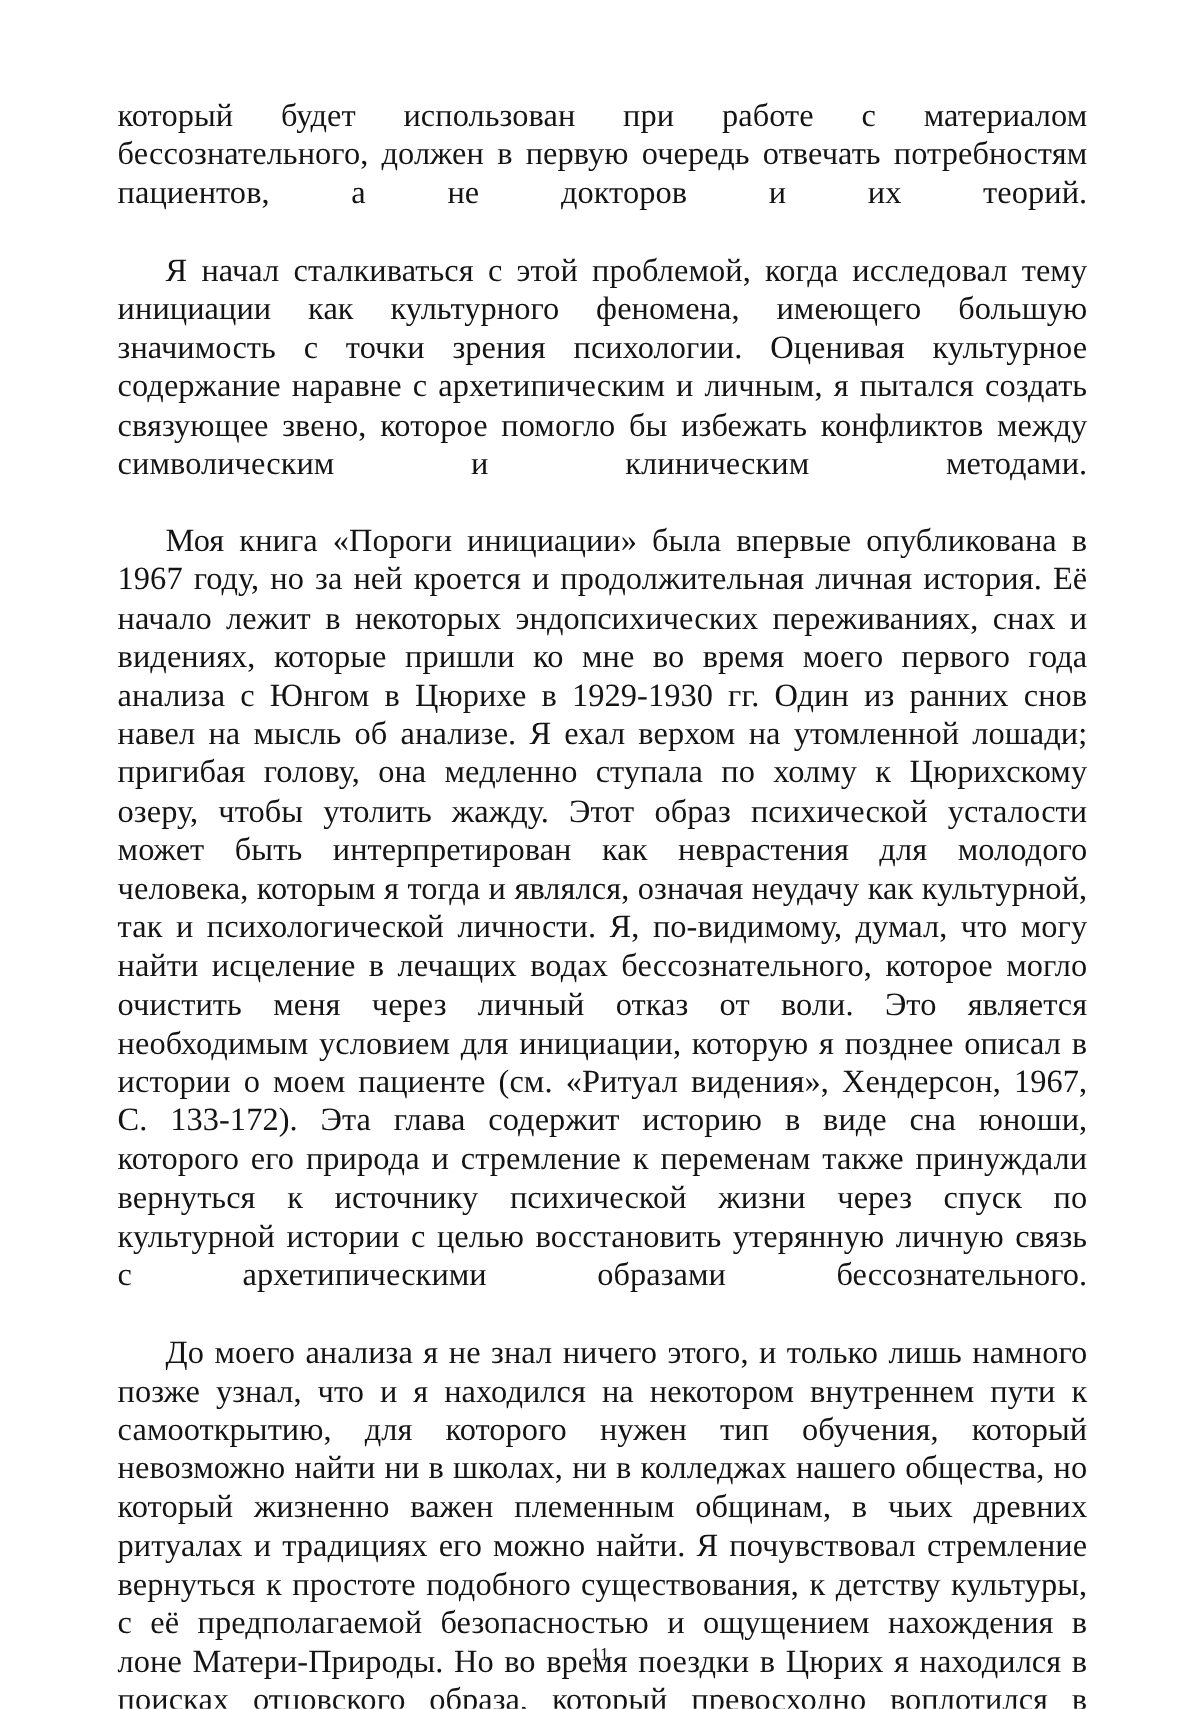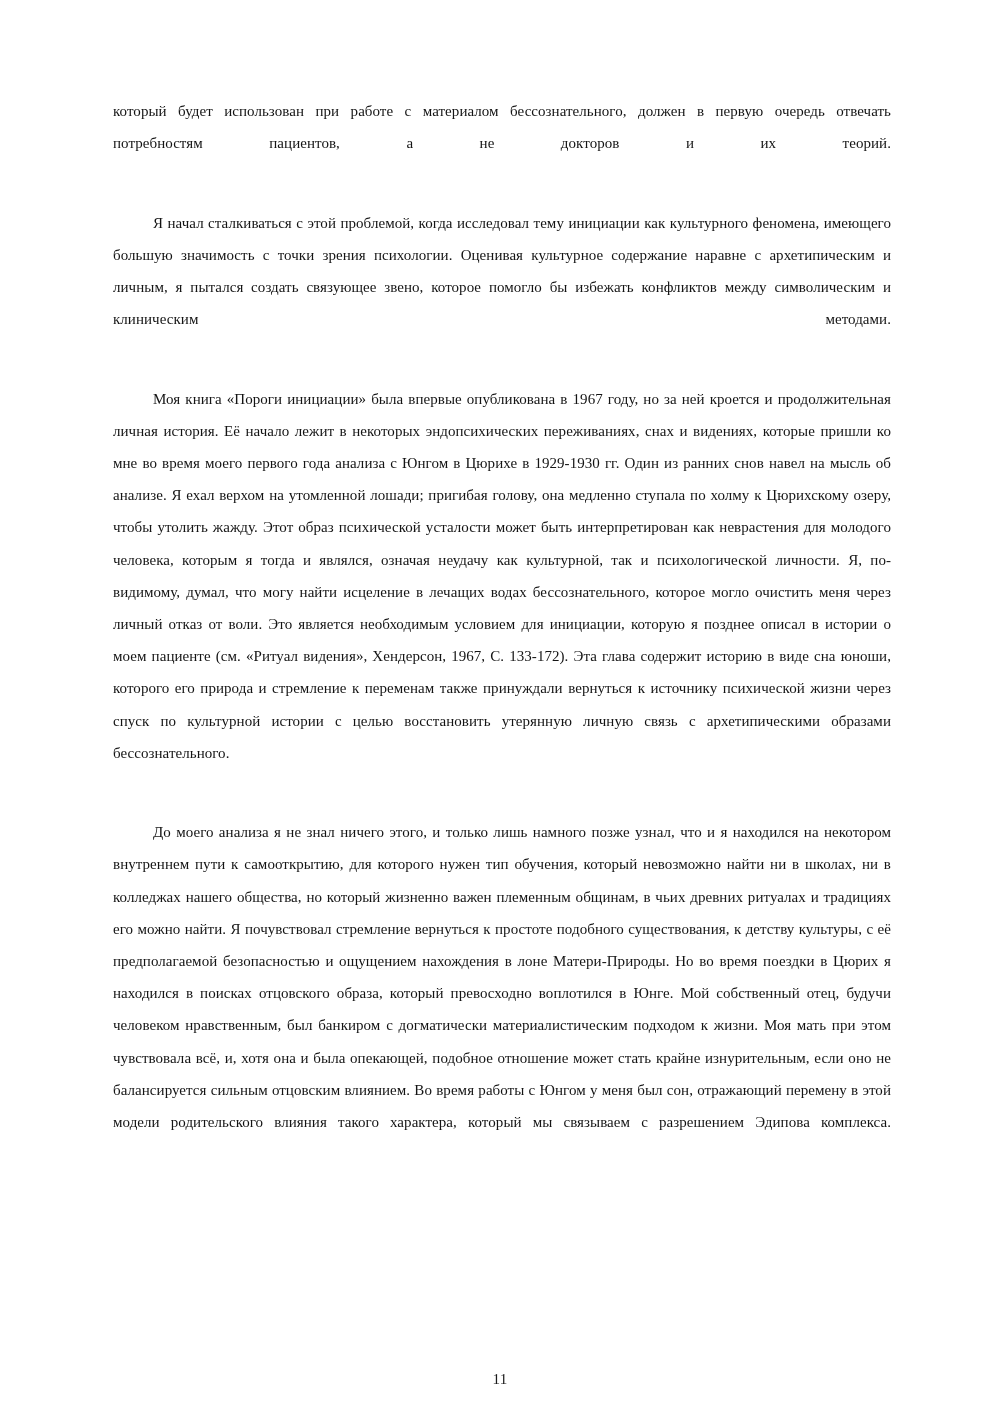--- a/index.html
+++ b/index.html
@@ -28,23 +28,23 @@
   }
 
   .text-block {
     position: absolute;
     left: 98px;
     top: 80px;
     width: 808px;
   }
 
   p.para {
-    margin: 15px;
+    margin: 0;
     padding: 0;
-    font-size: 15px;
+    font-size: 27px;
     line-height: 32.2px;
     text-align: justify;
     text-justify: inter-word;
     text-indent: 40px;
     letter-spacing: 0.05px;
     word-spacing: 0.2px;
     hyphens: manual;
   }
 
   p.para.no-indent {

